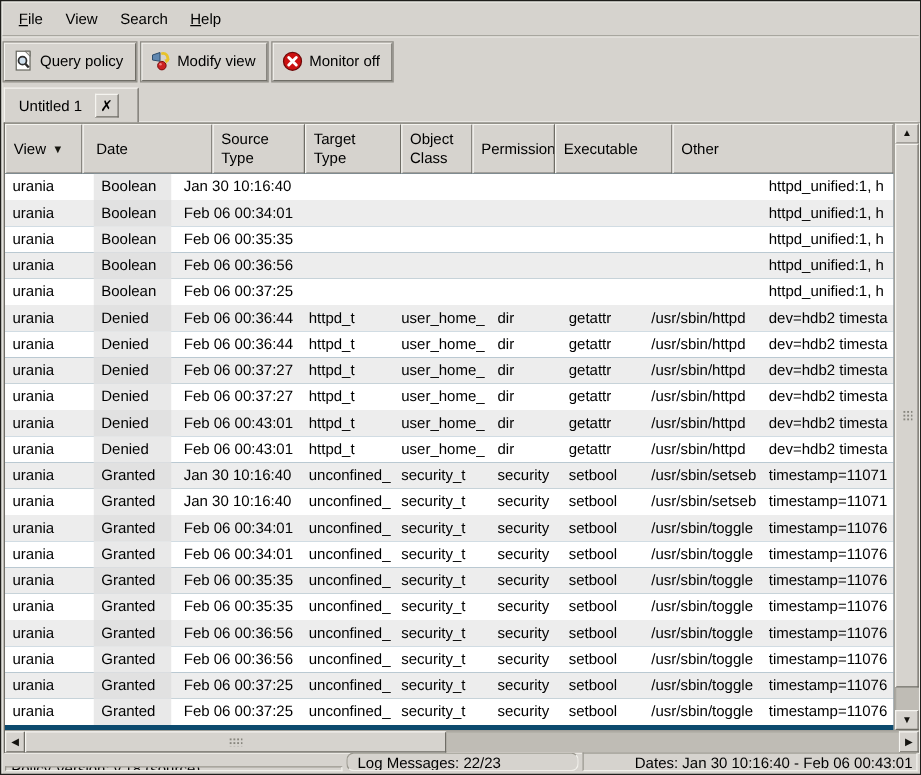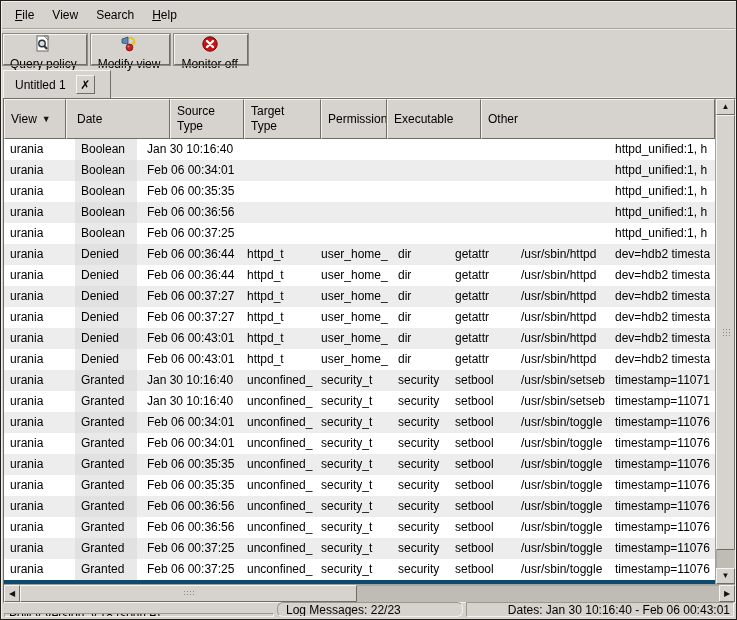--- a/index.html
+++ b/index.html
@@ -17,21 +17,21 @@
     display:flex;align-items:center;padding-left:4px;
     border-bottom:1px solid #a8a69f;box-shadow:0 1px 0 #eceae5;
   }
   .menu-item{padding:3px 9px;cursor:default;}
   .menu-item u{text-decoration:underline;}
   
   .toolbar{position:absolute;top:31px;left:2px;height:34px;display:flex;gap:4px;align-items:center;}
   .tbtn{
     display:flex;align-items:center;gap:4px;height:31px;padding:0 9px 0 6px;
     background:#d6d3ce;border:1px solid;border-color:#f5f4f0 #6f6d66 #6f6d66 #f5f4f0;
-    outline:1px solid #8d8b84;font:12px "Liberation Sans",sans-serif;cursor:default;flex-direction:column;
+    outline:1px solid #8d8b84;font:12px "Liberation Sans",sans-serif;cursor:default;
   }
   .ticon{width:18px;height:18px;display:inline-flex;align-items:center;justify-content:center;}
   
   .tabbar{position:absolute;top:66px;left:2px;right:2px;height:31px;}
   .tabline{position:absolute;left:2px;right:2px;top:96px;height:1px;background:#f0eeea;}
   .tab{
     position:absolute;left:0;bottom:0;height:28px;min-width:108px;
     display:flex;align-items:center;gap:10px;padding:0 7px 0 11px;
     background:#d6d3ce;border:1px solid;border-color:#f5f4f0 #6f6d66 #d6d3ce #f5f4f0;
     border-bottom:none;
@@ -172,20 +172,24 @@
           <span class="hlabel">Date</span>
         </div>
         <div class="hcell c3">
           <span class="hlabel">Source
 Type</span>
         </div>
         <div class="hcell c4">
           <span class="hlabel">Target
 Type</span>
         </div>
+        <div class="hcell c5">
+          <span class="hlabel">Object
+Class</span>
+        </div>
         <div class="hcell c6">
           <span class="hlabel">Permission</span>
         </div>
         <div class="hcell c7">
           <span class="hlabel">Executable</span>
         </div>
         <div class="hcell c8">
           <span class="hlabel">Other</span>
         </div>
       </div>

